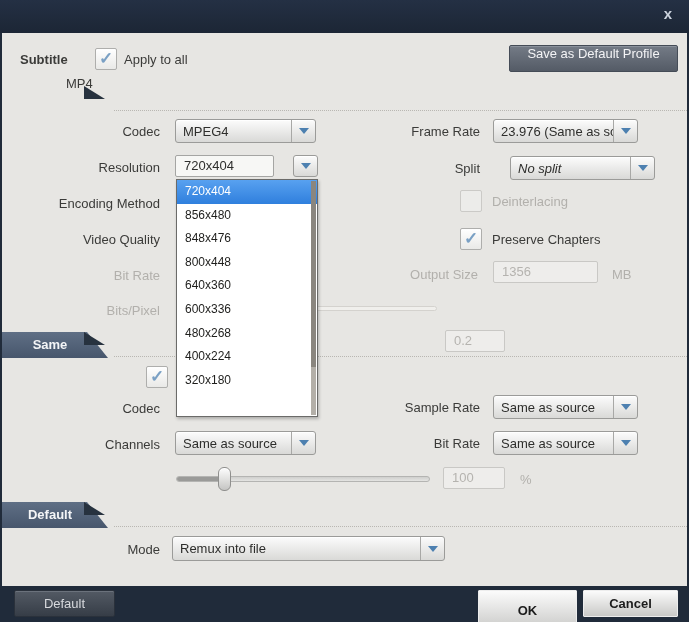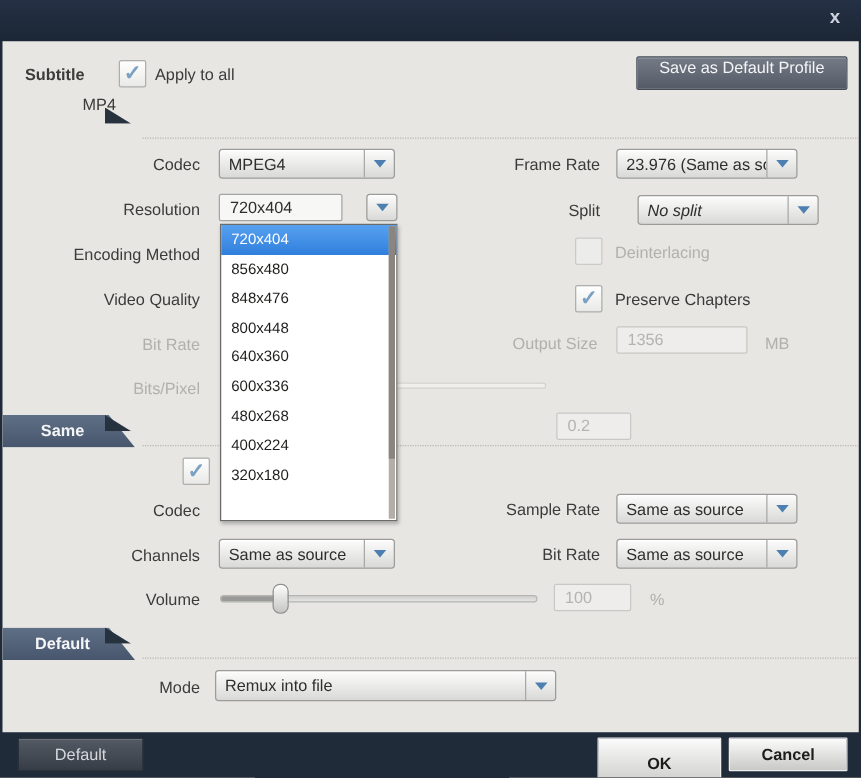--- a/index.html
+++ b/index.html
@@ -159,21 +159,20 @@
 
   <span class="lbl" style="left:340px;top:436px;">Bit Rate</span>
   <div class="combo" style="left:493px;top:431px;width:145px;">
     <span class="txt">Same as source</span>
     <span class="sep"></span>
     <span class="arr">
         <span class="tri"></span>
       </span>
   </div>
 
-  <span class="lbl" style="left:20px;top:472px;">Volume</span>
   <div class="sl-track" style="left:176px;top:476px;width:254px;">
     <div class="sl-fill" style="width:48px;"></div>
   </div>
   <div class="sl-handle" style="left:218px;top:467px;"></div>
   <div class="field" style="left:443px;top:467px;width:62px;">100</div>
   <span class="plain dis" style="left:520px;top:472px;">%</span>
 
   <div class="tab" style="top:502px;">
     <span class="cap">Default</span>
   </div>

